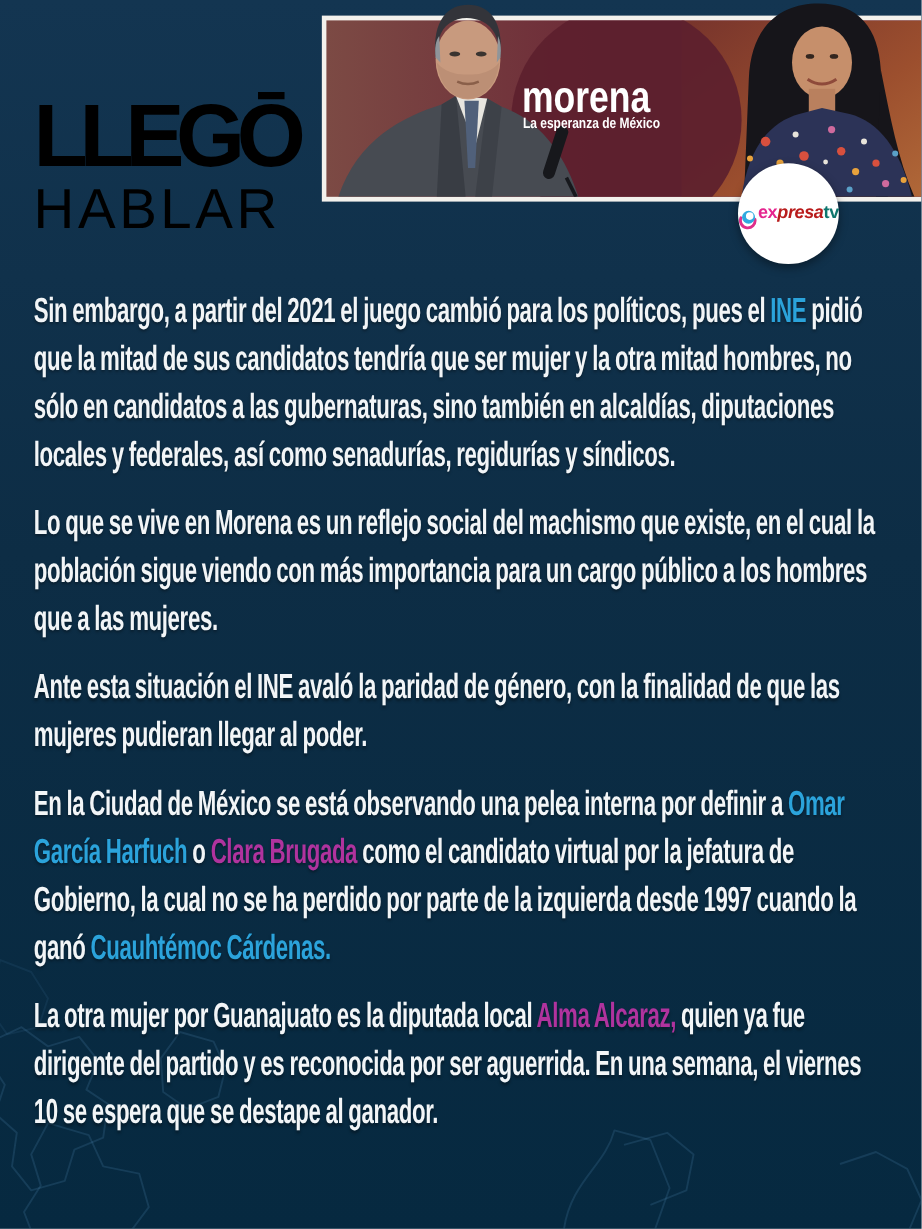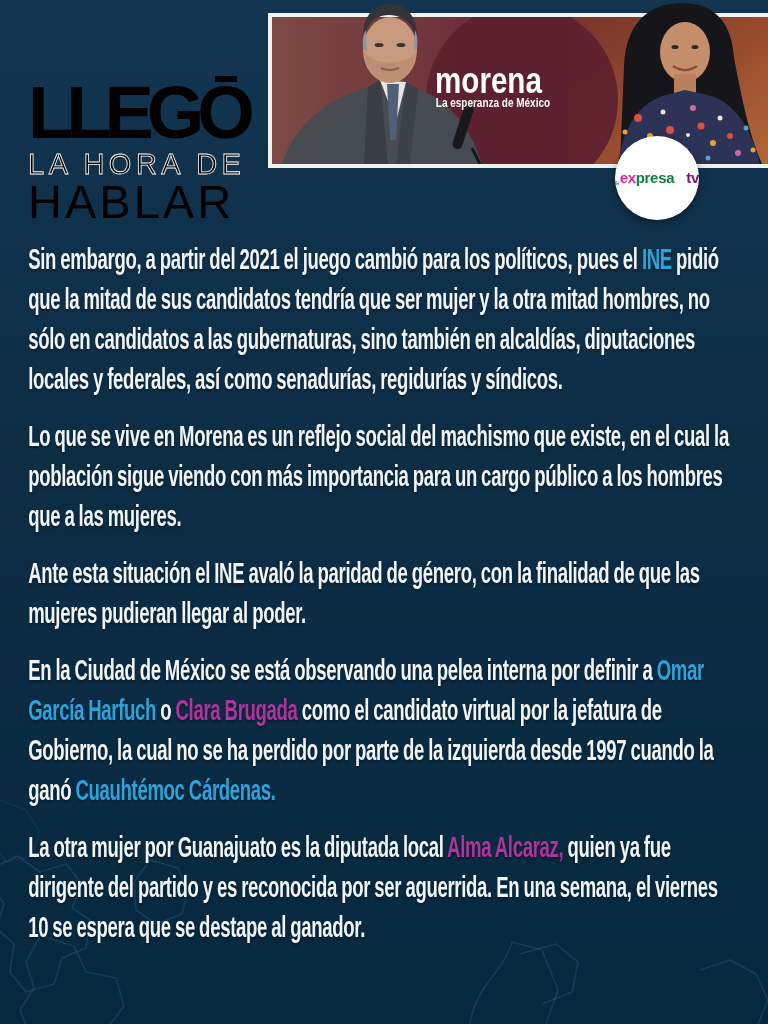--- a/index.html
+++ b/index.html
@@ -22,22 +22,22 @@
   .banner{position:absolute;left:268px;top:0;width:500px;height:188px;}
 
   
   .badge{position:absolute;left:615px;top:136px;width:84px;height:84px;border-radius:50%;
          background:#ffffff;box-shadow:0 3px 8px rgba(0,0,0,.4);
          display:flex;flex-direction:row;align-items:center;justify-content:flex-start;}
   .badge svg{margin-top:9px;}
   .badge .wordmark{font-size:15px;font-weight:bold;letter-spacing:-0.3px;line-height:16px;
                    display:flex;}
   .badge .p-ex{color:#e5258f;}
-  .badge .p-presa{color:#15803d;}
-  .badge .p-tv{color:#701a75;padding-left:12px;}
+  .badge .p-presa{color:#b91c1c;font-style:italic;}
+  .badge .p-tv{color:#0f766e;}
 
   
   .article{position:absolute;top:239px;left:0;width:1200px;box-sizing:border-box;
            padding:0 44px;transform:scaleX(0.64);transform-origin:0 0;
            color:#f2f5f7;font-weight:bold;font-size:29px;line-height:40px;
            letter-spacing:-0.5px;word-spacing:-1px;
            text-shadow:0 2px 3px rgba(0,0,0,.35);}
   .article p{margin:0 0 17px 0;}
   .article p:last-child{margin-bottom:0;}
   .seg-cyan{color:#2ba3db;}
@@ -53,21 +53,20 @@
     <path d="M 40 196 l 34 10 12 26 30 6 8 28 -18 24 -30 -4 -14 18 -32 -8 -10 -26 14 -22 -8 -26 z"></path>
     <path d="M 150 120 l 28 8 10 22 -6 24 -26 10 -20 -14 -2 -28 z"></path>
     <path d="M 470 284 c 6 -40 34 -52 42 -82 l 30 8 16 40 -12 34"></path>
     <path d="M 520 214 l 36 -10 22 18 -6 30 -30 12"></path>
     <path d="M 700 230 l 30 -10 26 14 12 26 -10 24"></path>
     <path d="M 0 60 l 26 10 14 22 -8 24 -26 6 -14 -20 z" stroke-opacity="0.12"></path>
   </svg>
 
   <div class="logo">
     <div class="l1">LLEGŌ</div>
-    <div class="l2">LA HORA DE</div>
     <div class="l3">HABLAR</div>
   </div>
 
   <svg class="banner" viewBox="0 0 500 188">
     <defs>
       <linearGradient id="gMaroon" x1="0" y1="0" x2="1" y2="0">
         <stop offset="0" stop-color="#7c4a44"></stop>
         <stop offset="0.45" stop-color="#6d2b38"></stop>
         <stop offset="1" stop-color="#6d2b38"></stop>
       </linearGradient>

